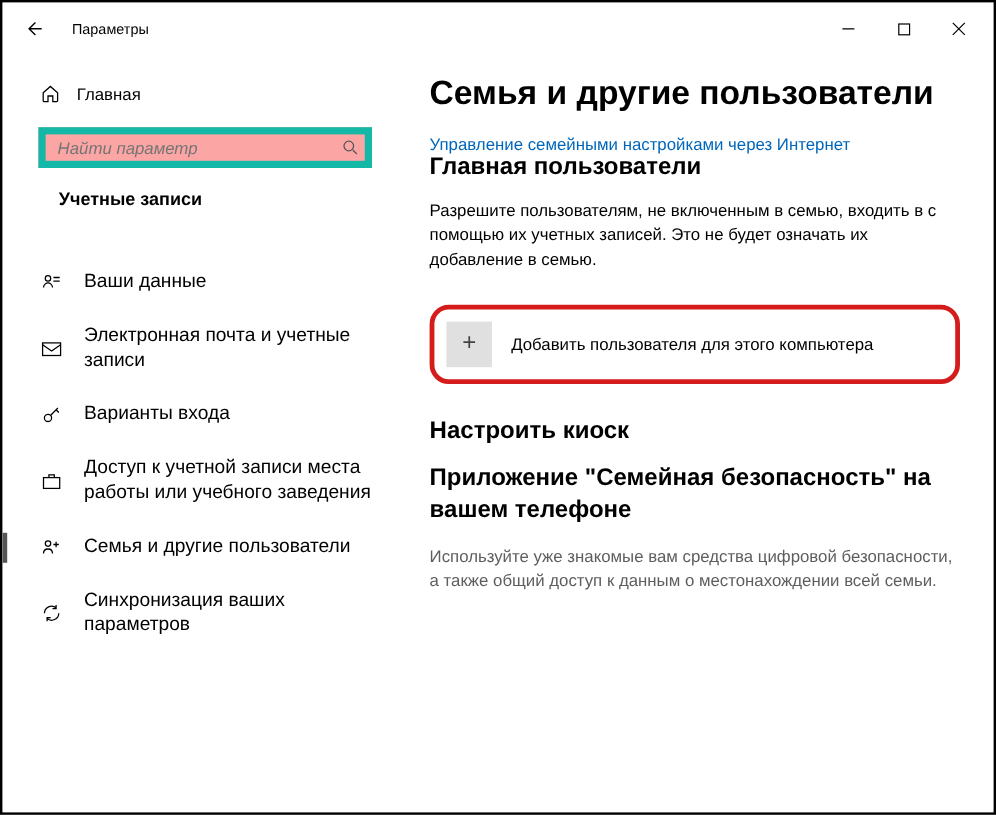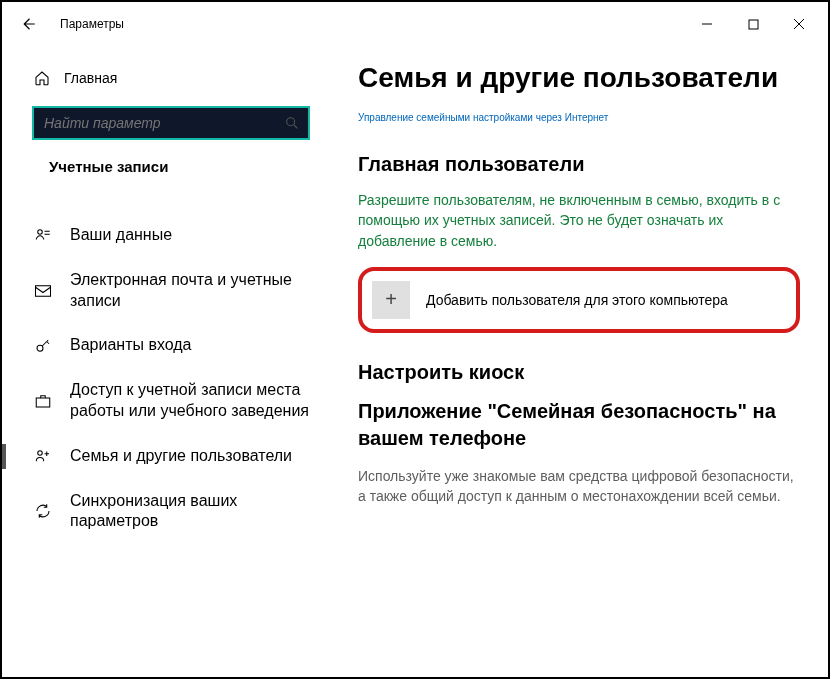--- a/index.html
+++ b/index.html
@@ -49,22 +49,22 @@
     cursor: pointer;
     font-size: 14px;
   }
   .search-wrap {
     margin: 14px 20px 18px 30px;
     position: relative;
   }
   .search-input {
     width: 100%;
     height: 34px;
-    border: 2px solid #14b8a6;
-    background: #0f172a;
+    border: 6px solid #14b8a6;
+    background: #fca5a5;
     padding: 0 36px 0 10px;
     font-size: 14px;
     font-style: italic;
     color: #666;
     outline: none;
   }
   .search-icon {
     position: absolute;
     right: 10px; top: 50%; transform: translateY(-50%);
     color: #555;
@@ -96,35 +96,34 @@
     padding: 16px 28px 0 28px;
     overflow-y: auto;
   }
   .main h1 {
     font-weight: 600;
     font-size: 28px;
     margin-bottom: 18px;
   }
   .link {
     color: #0066bb;
-    font-size: 10px;
+    font-size: 14px;
     cursor: pointer;
     display: block;
-    margin-bottom: 30px;
   }
   .main h2 {
     font-weight: 600;
     font-size: 20px;
     margin-bottom: 14px;
   }
   .desc {
     font-size: 14px;
-    color: #15803d;
+    color: #000000;
     line-height: 1.45;
-    margin-bottom: 16px;
+    margin-bottom: 28px;
   }
   .highlight-box {
     border: 4px solid #d41c1c;
     border-radius: 16px;
     padding: 10px 10px;
     margin-bottom: 28px;
   }
   .add-row {
     display: flex; align-items: center; gap: 16px;
     cursor: pointer;

